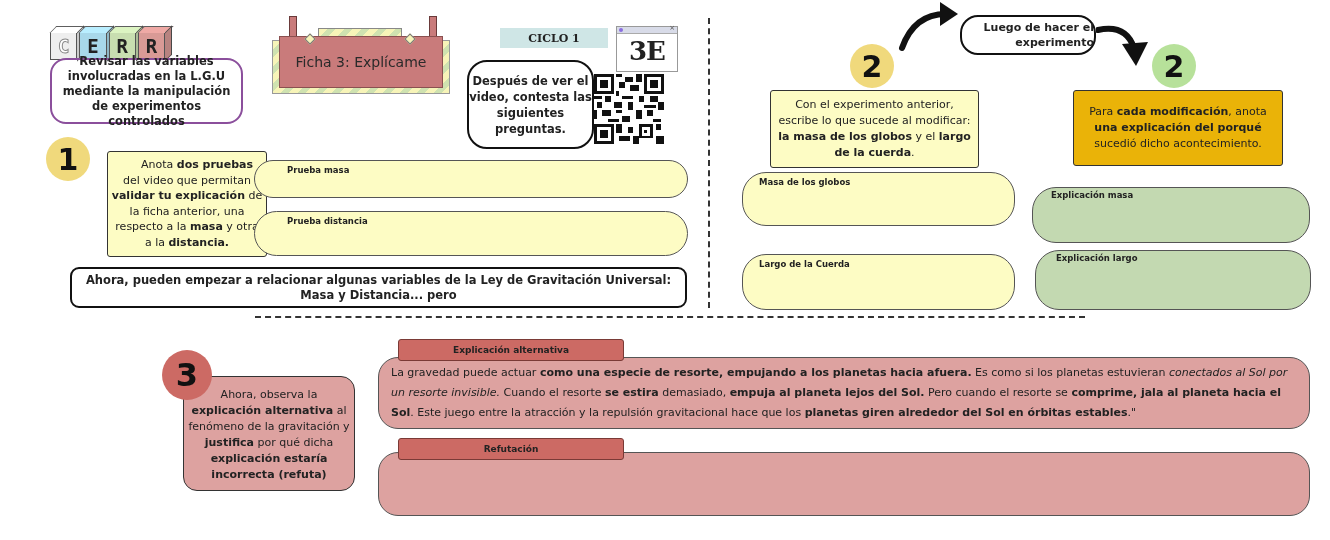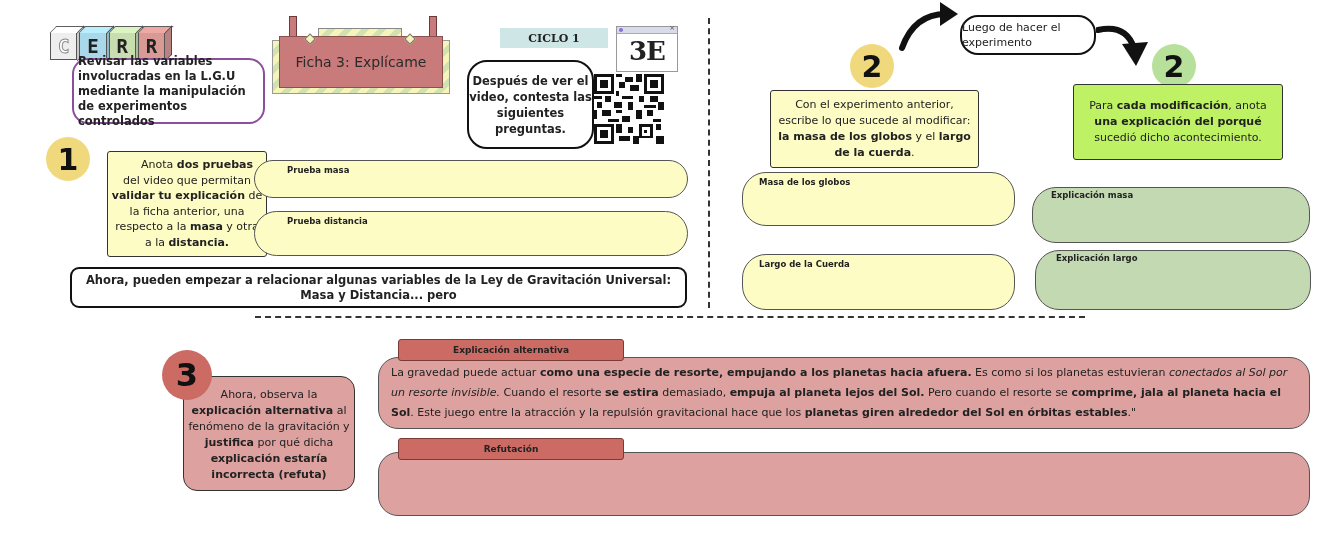--- a/index.html
+++ b/index.html
@@ -13,23 +13,23 @@
   .b { font-weight:bold; }
   .i { font-style:italic; }
 
   
   .logo { left:50px; top:24px; width:115px; height:36px; display:flex; gap:0; }
   .cube { width:26px; height:26px; margin-top:8px; position:relative; border:1px solid #555; display:flex; align-items:center; justify-content:center; font-weight:bold; font-size:19px; font-family:"DejaVu Sans Mono", monospace; }
   .cube::before { content:""; position:absolute; left:2px; top:-7px; width:27px; height:6px; border:1px solid #555; border-bottom:none; transform:skewX(-45deg); background:inherit; filter:brightness(1.1); }
   .cube::after { content:""; position:absolute; right:-8px; top:-4px; width:6px; height:27px; border:1px solid #555; border-left:none; transform:skewY(-45deg); background:inherit; filter:brightness(0.85); }
 
   .goal-box {
-    left:72px; top:58px; width:193px; height:66px;
+    left:50px; top:58px; width:193px; height:66px;
     border:2.5px solid #8b4f9c; border-radius:16px;
-    font-size:11.5px; font-weight:bold; text-align:left; line-height:15px;
+    font-size:11.5px; font-weight:bold; text-align:center; line-height:15px;
     display:flex; align-items:center; justify-content:center; padding:0 4px; box-sizing:border-box;
   }
 
   
   .ficha-back { left:272px; top:40px; width:176px; height:52px; background:repeating-linear-gradient(135deg,#f7f4b8 0 6px,#cfe2b0 6px 12px); border:1px solid #999; }
   .ficha-front { left:279px; top:36px; width:162px; height:50px; background:#c97b7b; border:1px solid #8a5050; display:flex; align-items:center; justify-content:center; font-size:14px; color:#2a2a2a; }
   .ficha-tab { left:318px; top:28px; width:82px; height:10px; background:repeating-linear-gradient(135deg,#f7f4b8 0 6px,#cfe2b0 6px 12px); border:1px solid #888; }
   .ficha-post { width:6px; height:32px; background:#c97b7b; border:1px solid #6a3a3a; top:16px; }
   .ficha-diamond { width:6px; height:6px; background:#f7f4b8; border:1px solid #777; transform:rotate(45deg); top:35px; }
 
@@ -71,33 +71,33 @@
     font-size:11.5px; font-weight:bold; text-align:center; line-height:15px;
     display:flex; align-items:center; justify-content:flex-start;
   }
 
   .vdash { left:708px; top:18px; width:0; height:290px; border-left:2px dashed #333; }
   .hdash { left:255px; top:316px; width:830px; height:0; border-top:2px dashed #333; }
 
   .luego {
     left:960px; top:15px; width:136px; height:40px;
     border:2px solid #111; border-radius:18px; box-sizing:border-box;
-    font-size:11px; font-weight:normal; text-align:left; line-height:15px;
+    font-size:11px; font-weight:bold; text-align:right; line-height:15px;
     display:flex; align-items:center; justify-content:center;
   }
 
   .instr2a {
     left:770px; top:90px; width:209px; height:78px;
     background:#fdfcc4; border:1px solid #333; border-radius:3px; box-sizing:border-box;
     font-size:11px; line-height:16px; text-align:center;
     display:flex; align-items:center; justify-content:center; padding:0 4px;
   }
   .instr2b {
-    left:1073px; top:84px; width:210px; height:76px;
-    background:#bef264; border:1px solid #333; border-radius:3px; box-sizing:border-box;
+    left:1073px; top:90px; width:210px; height:76px;
+    background:#eab308; border:1px solid #333; border-radius:3px; box-sizing:border-box;
     font-size:11px; line-height:16px; text-align:center;
     display:flex; align-items:center; justify-content:center; padding:0 4px;
   }
 
   .instr3 {
     left:183px; top:376px; width:172px; height:115px;
     background:#dda2a0; border:1px solid #333; border-radius:14px; box-sizing:border-box;
     font-size:11px; line-height:16px; text-align:center; padding:10px 2px 0 2px;
   }
 

